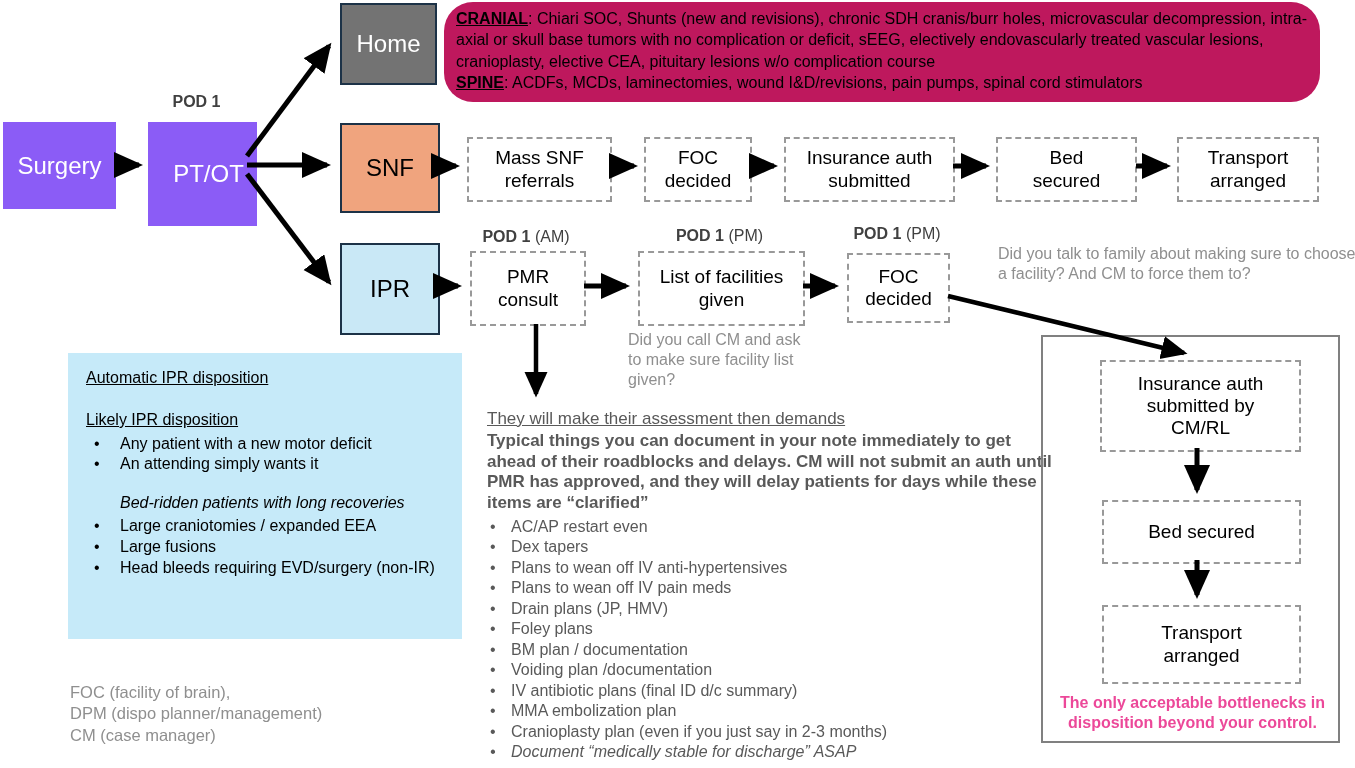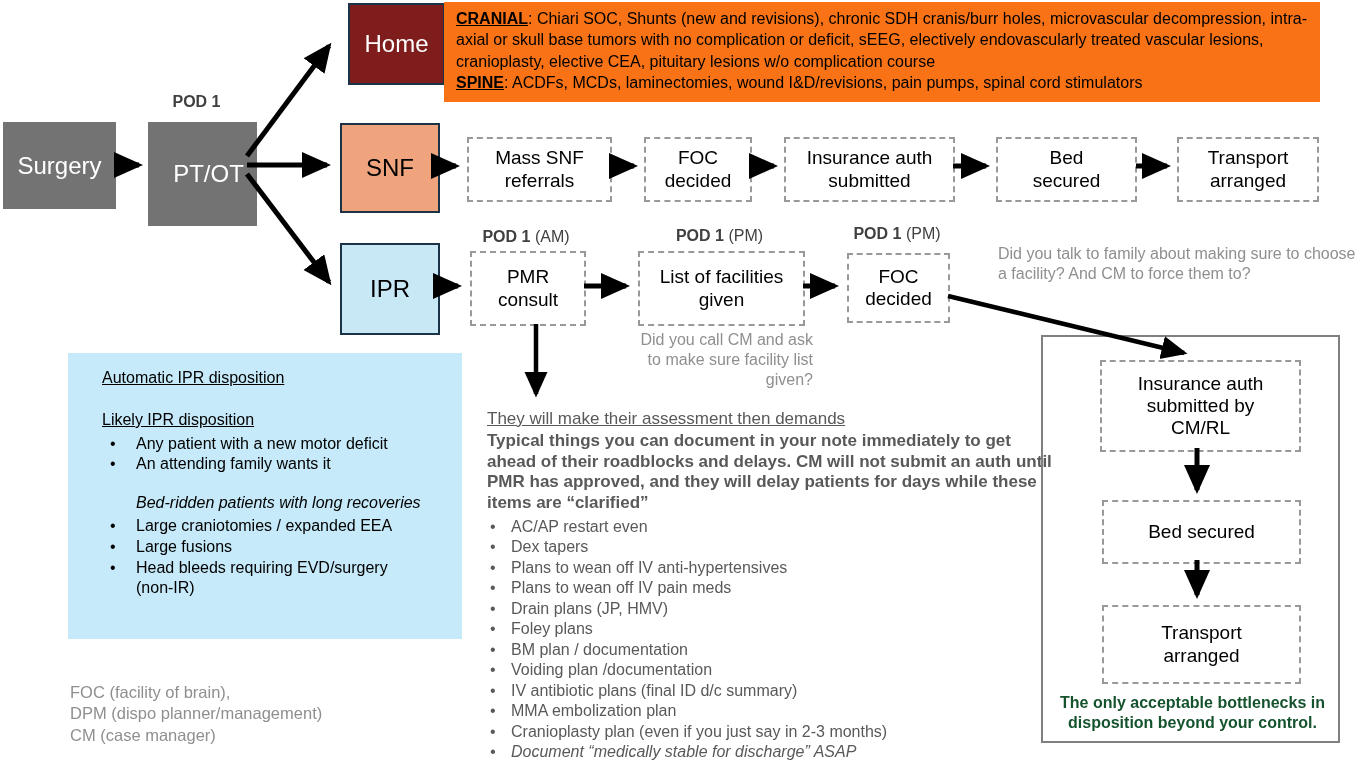--- a/index.html
+++ b/index.html
@@ -1,64 +1,64 @@
 <!DOCTYPE html>
 <html><head>
 <meta charset="utf-8">
 <style>
   html,body{margin:0;padding:0;background:#fff;}
   body{font-family:"Liberation Sans", sans-serif; color:#000;}
   #canvas{position:relative;width:1355px;height:768px;overflow:hidden;background:#fff;}
   .abs{position:absolute;}
   .flex{display:flex;align-items:center;justify-content:center;text-align:center;}
-  .blackbox{background:#737373;color:#fff;font-size:24px;}
+  .blackbox{background:#8b5cf6;color:#fff;font-size:24px;}
   .cbox{border:2.5px solid #1c3247;font-size:24px;color:#000;}
   .dash{border:2px dashed #999;background:#fff;font-size:19px;line-height:1.16;color:#000;}
   .pod{color:#404040;font-weight:bold;font-size:16px;white-space:nowrap;text-align:center;}
   .pod .t{font-weight:normal;}
   .muted{color:#8f8f8f;font-size:16px;line-height:1.25;}
-  .panel-green{background:#f97316;font-size:16px;line-height:1.34;padding:6px 12px;box-sizing:border-box;}
+  .panel-green{background:#be185d;font-size:16px;line-height:1.34;padding:6px 12px;box-sizing:border-box;border-radius:29px;}
   .panel-green p{margin:0;}
   .panel-green .hd{font-weight:bold;text-decoration:underline;}
-  .panel-blue{background:#c6eaf9;font-size:16px;line-height:1.3;padding:15px 34px;box-sizing:border-box;}
+  .panel-blue{background:#c6eaf9;font-size:16px;line-height:1.3;padding:15px 18px;box-sizing:border-box;}
   .uhead{text-decoration:underline;margin:0 0 3px 0;}
   ul.plain{list-style:none;margin:0;padding:0;}
   ul.plain li{position:relative;padding-left:34px;margin:0;}
   ul.plain li::before{content:"\2022";position:absolute;left:8px;}
   .gap{height:18px;}
   .it{font-style:italic;}
   .mid{color:#595959;}
   .mid .uhead{font-size:17px;margin:0 0 2px 0;}
   .mid .intro{font-weight:bold;font-size:17px;line-height:1.22;margin:0 0 3px 0;}
   .mid ul.plain{font-size:16px;line-height:1.28;}
   .mid ul.plain li{padding-left:24px;}
   .mid ul.plain li::before{left:3px;}
   .rbox{border:2px solid #808080;box-sizing:border-box;}
-  .caption{color:#14532d;font-weight:bold;font-size:16px;line-height:1.25;text-align:center;}
+  .caption{color:#ec4899;font-weight:bold;font-size:16px;line-height:1.25;text-align:center;}
   .legend{color:#8f8f8f;font-size:16.5px;line-height:1.3;}
   svg.overlay{position:absolute;left:0;top:0;pointer-events:none;}
   .lblw80{max-width:80px;} .lblw100{max-width:102px;} .lblw110{max-width:112px;}
   .lblw140{max-width:142px;} .lblw150{max-width:152px;}
 </style>
 </head>
 <body>
 
 <div id="canvas">
 
   <div class="abs flex blackbox" style="left:3px;top:122px;width:113px;height:87px;">
     <span>Surgery</span>
   </div>
 
   <div class="abs pod" style="left:148px;top:93px;width:97px;">POD 1</div>
 
   <div class="abs flex blackbox" style="left:148px;top:122px;width:97px;height:104px;padding-left:12px;">
     <span>PT/OT</span>
   </div>
 
-  <div class="abs flex cbox" style="left:348px;top:3px;width:93px;height:78px;background:#7f1d1d;color:#fff;">
+  <div class="abs flex cbox" style="left:340px;top:3px;width:93px;height:78px;background:#737373;color:#fff;">
     <span>Home</span>
   </div>
 
   <div class="abs flex cbox" style="left:340px;top:123px;width:96px;height:86px;background:#f0a47e;align-items:center;">
     <span>SNF</span>
   </div>
 
   <div class="abs flex cbox" style="left:340px;top:243px;width:96px;height:88px;background:#c9e8f6;">
     <span>IPR</span>
   </div>
@@ -86,35 +86,35 @@
 
   <div class="abs pod" style="left:470px;top:228px;width:112px;"><span>POD 1</span><span class="t"> (AM)</span></div>
   <div class="abs flex dash" style="left:470px;top:251px;width:112px;height:71px;">
     <span class="lblw80">PMR consult</span>
   </div>
 
   <div class="abs pod" style="left:638px;top:227px;width:163px;"><span>POD 1</span><span class="t"> (PM)</span></div>
   <div class="abs flex dash" style="left:638px;top:251px;width:163px;height:71px;">
     <span class="lblw150">List of facilities given</span>
   </div>
-  <div class="abs muted" style="left:628px;top:330px;width:185px;text-align:right;">Did you call CM and ask to make sure facility list given?</div>
+  <div class="abs muted" style="left:628px;top:330px;width:185px;text-align:left;">Did you call CM and ask to make sure facility list given?</div>
 
   <div class="abs pod" style="left:827px;top:225px;width:140px;"><span>POD 1</span><span class="t"> (PM)</span></div>
   <div class="abs flex dash" style="left:847px;top:253px;width:99px;height:66px;">
     <span class="lblw80">FOC decided</span>
   </div>
   <div class="abs muted" style="left:998px;top:244px;width:360px;">Did you talk to family about making sure to choose a facility? And CM to force them to?</div>
 
   <div class="abs panel-blue" style="left:68px;top:353px;width:394px;height:286px;">
     <p class="uhead">Automatic IPR disposition</p>
     <div class="gap"></div>
     <p class="uhead">Likely IPR disposition</p>
     <ul class="plain">
       <li>Any patient with a new motor deficit</li>
-      <li>An attending family wants it</li>
+      <li>An attending simply wants it</li>
     </ul>
     <div class="gap"></div>
     <p class="it" style="margin:0 0 2px 34px;">Bed-ridden patients with long recoveries</p>
     <ul class="plain">
       <li>Large craniotomies / expanded EEA</li>
       <li>Large fusions</li>
       <li>Head bleeds requiring EVD/surgery (non-IR)</li>
     </ul>
   </div>
 

